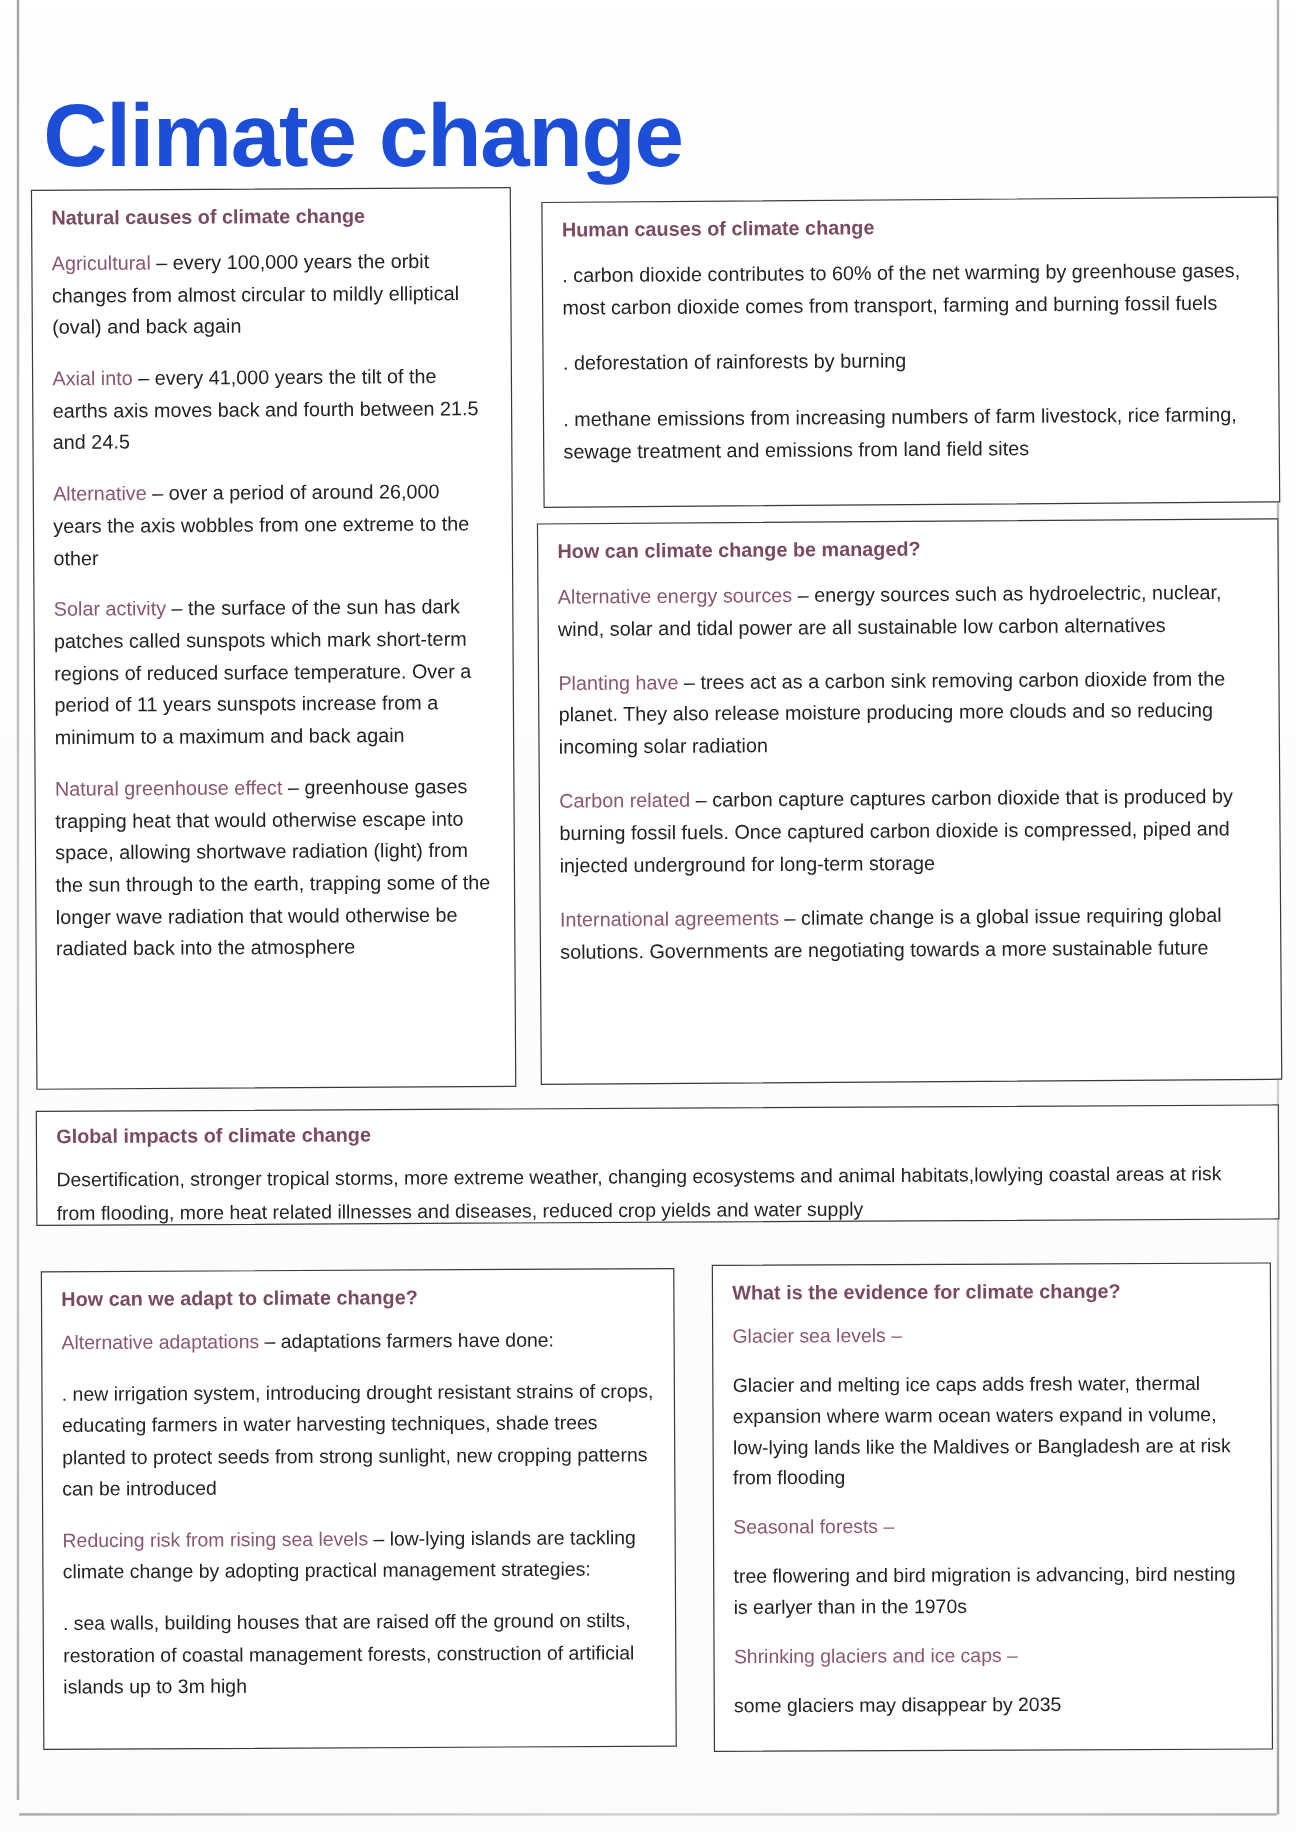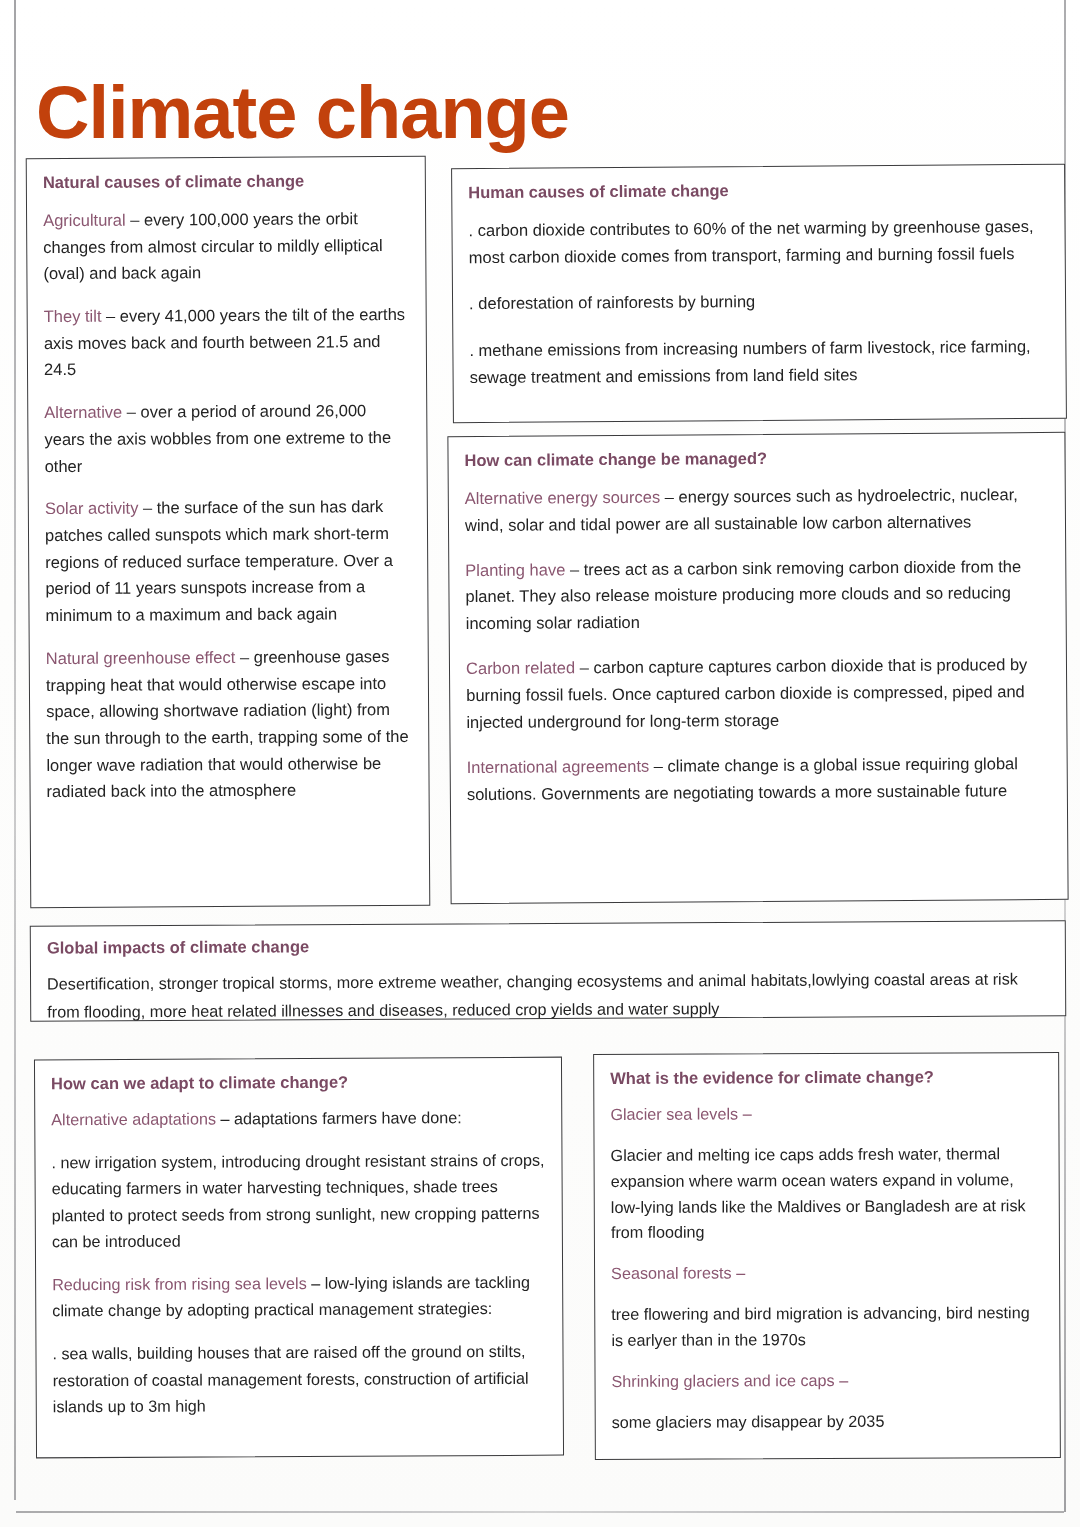--- a/index.html
+++ b/index.html
@@ -42,21 +42,21 @@
     filter: blur(.4px);
   }
 
   
   .doc-title {
     position: absolute;
     left: 36px; top: 26px;
     font-size: 74px;
     font-weight: 700;
     letter-spacing: -1px;
-    color: #c2410c;
+    color: #1d4ed8;
     line-height: 1;
     white-space: nowrap;
   }
 
   
   .card {
     position: absolute;
     border: 1.6px solid #3a3a3c;
     background: #fff;
     padding: 14px 16px 14px 16px;
@@ -132,21 +132,21 @@
 <div class="scan-edge-left"></div>
 <div class="scan-edge-right"></div>
 <div class="scan-edge-bottom"></div>
 
 <h1 class="doc-title">Climate change</h1>
 
 <section class="card" id="card-natural">
   <h2 class="card-title">Natural causes of climate change</h2>
   <div>
       <p class="blk"><span class="term">Agricultural</span><span class="body-txt"> – every 100,000 years the orbit changes from almost circular to mildly elliptical (oval) and back again</span></p>
-      <p class="blk"><span class="term">They tilt</span><span class="body-txt"> – every 41,000 years the tilt of the earths axis moves back and fourth between 21.5 and 24.5</span></p>
+      <p class="blk"><span class="term">Axial into</span><span class="body-txt"> – every 41,000 years the tilt of the earths axis moves back and fourth between 21.5 and 24.5</span></p>
       <p class="blk"><span class="term">Alternative</span><span class="body-txt"> – over a period of around 26,000 years the axis wobbles from one extreme to the other</span></p>
       <p class="blk"><span class="term">Solar activity</span><span class="body-txt"> – the surface of the sun has dark patches called sunspots which mark short-term regions of reduced surface temperature. Over a period of 11 years sunspots increase from a minimum to a maximum and back again</span></p>
       <p class="blk"><span class="term">Natural greenhouse effect</span><span class="body-txt"> – greenhouse gases trapping heat that would otherwise escape into space, allowing shortwave radiation (light) from the sun through to the earth, trapping some of the longer wave radiation that would otherwise be radiated back into the atmosphere</span></p>
     </div>
 </section>
 
 <section class="card" id="card-human">
   <h2 class="card-title">Human causes of climate change</h2>
   <div>
       <p class="blk"><span class="body-txt">. carbon dioxide contributes to 60% of the net warming by greenhouse gases, most carbon dioxide comes from transport, farming and burning fossil fuels</span></p>

